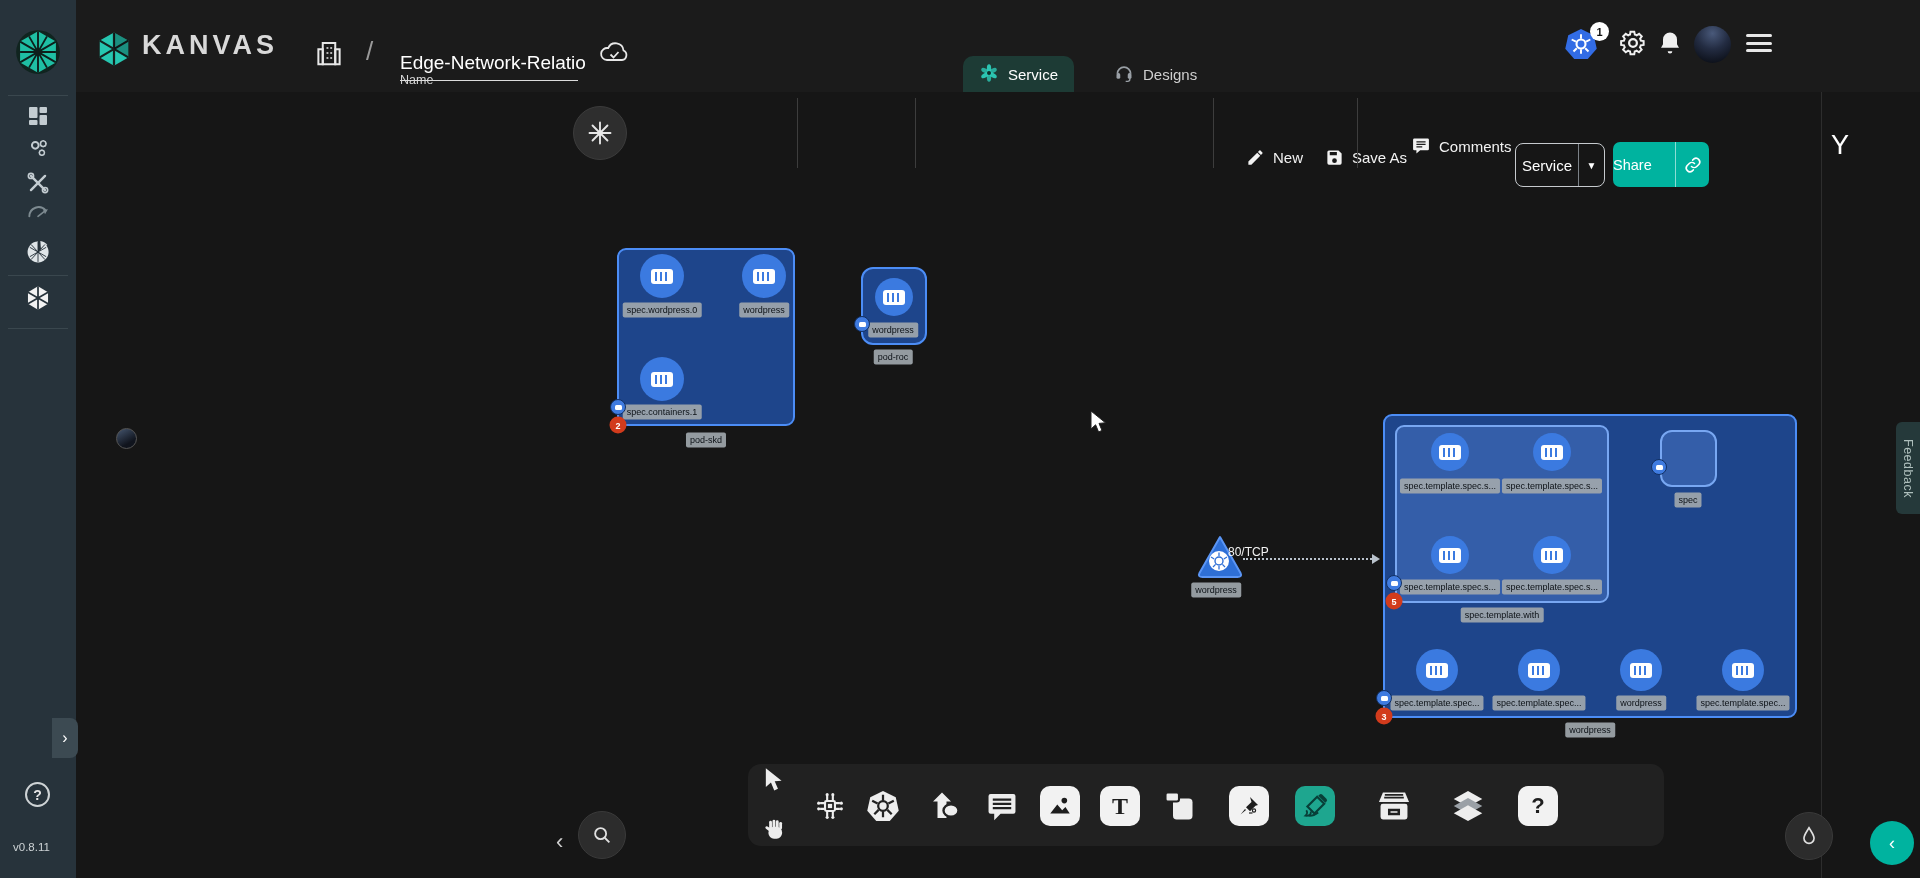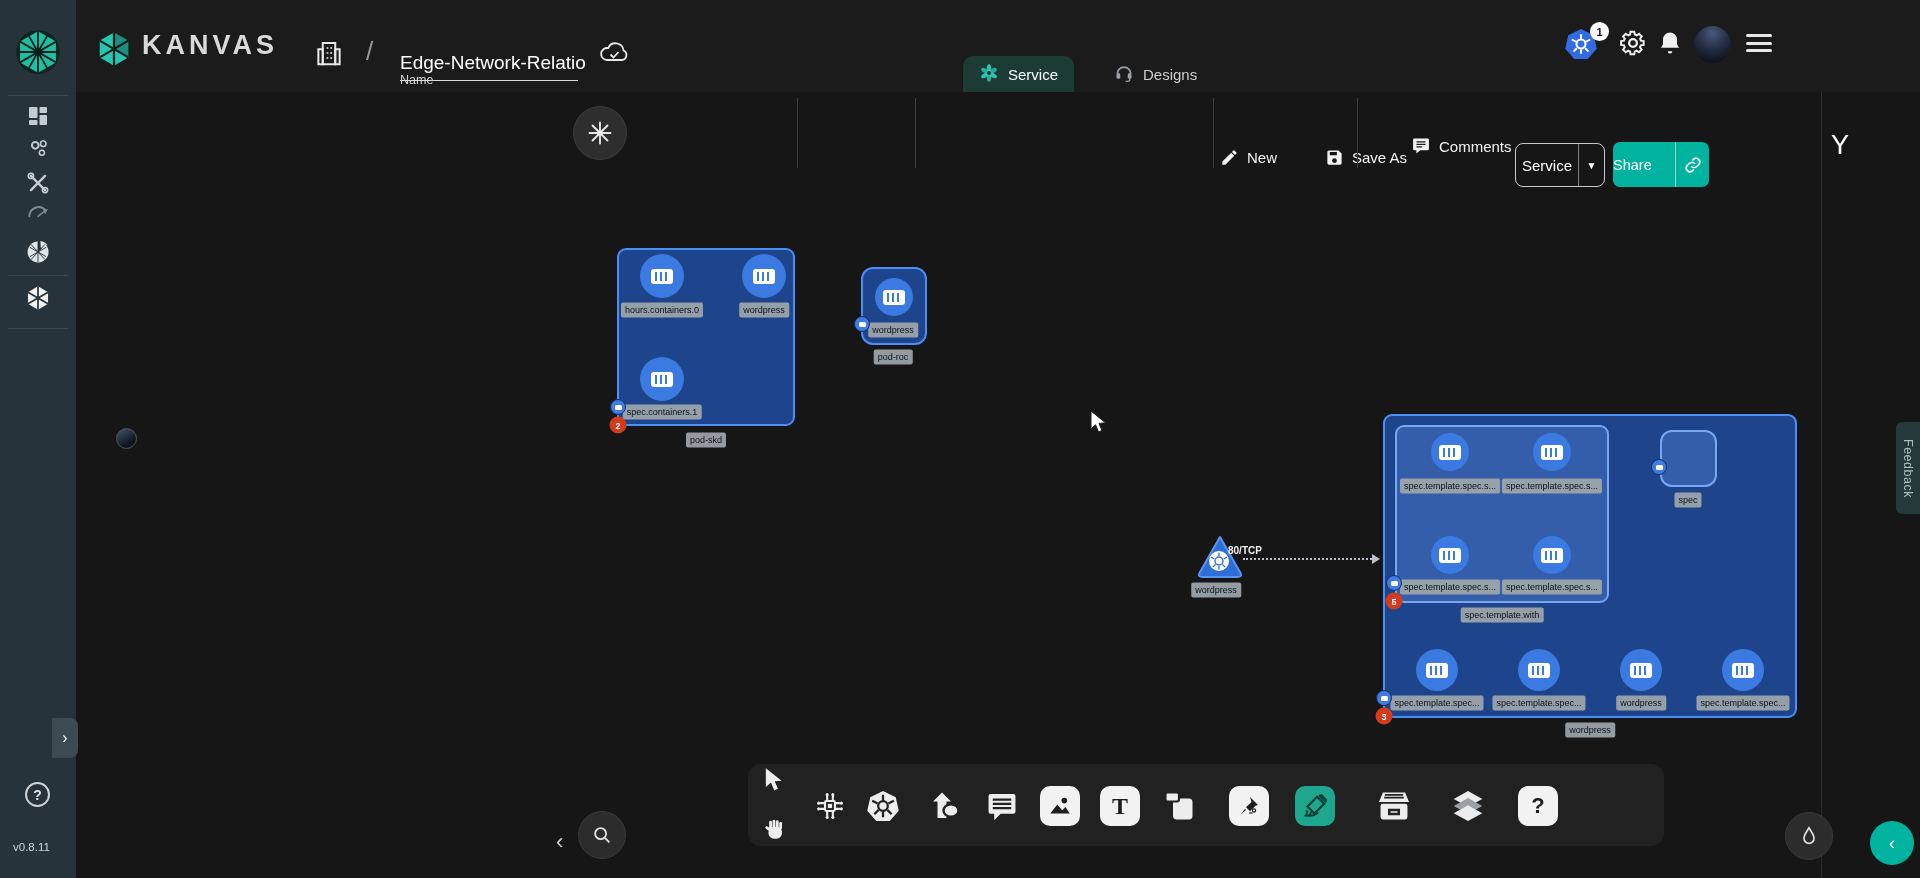--- a/index.html
+++ b/index.html
@@ -101,21 +101,21 @@
     background:repeating-linear-gradient(90deg,#3b7ae0 0 2px,transparent 2px 5px);}
   .chip{position:absolute;transform:translate(-50%,-50%);background:rgba(160,167,173,0.92);color:#0c1116;
     font-size:9px;line-height:1;padding:3px 4px;border-radius:2px;white-space:nowrap;z-index:4;}
   .badge-red{position:absolute;width:17px;height:17px;border-radius:50%;background:#d23b1c;color:#fff;font-size:9px;font-weight:bold;
     display:flex;align-items:center;justify-content:center;transform:translate(-50%,-50%);z-index:5;}
   .badge-blue{position:absolute;width:16px;height:16px;border-radius:50%;background:#3f7be0;border:1px solid #123063;
     transform:translate(-50%,-50%);z-index:5;display:flex;align-items:center;justify-content:center;}
   .badge-blue::after{content:"";width:7px;height:5px;background:#fff;border-radius:1.5px;}
   .dotted-edge{position:absolute;border-top:2px dotted #b9c2cc;}
   .edge-head{position:absolute;width:0;height:0;border-left:8px solid #b9c2cc;border-top:5px solid transparent;border-bottom:5px solid transparent;}
-  .port-label{position:absolute;color:#f2f2f2;font-size:10px;font-weight:bold;z-index:6;}
+  .port-label{position:absolute;color:#f2f2f2;font-size:12px;font-weight:normal;z-index:6;}
 
   
   .dock{position:absolute;left:672px;top:672px;width:916px;height:82px;background:#212121;border-radius:13px;}
   .dock-sep{position:absolute;top:6px;width:1px;height:70px;background:#3d3d3d;}
   .dock-ic{position:absolute;transform:translate(-50%,-50%);display:flex;align-items:center;justify-content:center;cursor:pointer;}
   .sq{width:40px;height:40px;border-radius:10px;background:#f2f2f2;display:flex;align-items:center;justify-content:center;}
   .sq.teal{background:#1ea68f;}
   .sq .g{color:#1e1e1e;font-weight:bold;}
 
   .corner-btn{position:absolute;width:48px;height:48px;border-radius:50%;background:#2c2c2c;border:1px solid #3a3a3a;
@@ -413,21 +413,21 @@
   <div id="canvas">
     <div class="edge-line"></div>
 
     <div class="anchor-btn">
       <svg width="28" height="28" viewBox="0 0 24 24" stroke="#e8e8e8" stroke-width="1.6" fill="none" stroke-linecap="round">
           <path d="M12 3v18M3 12h18M5.6 5.6l12.8 12.8M18.4 5.6L5.6 18.4"></path>
           <circle cx="12" cy="12" r="2.2" fill="#e8e8e8" stroke="none"></circle>
         </svg>
     </div>
 
-    <div class="actbar-item" style="left:1144px;top:56px;">
+    <div class="actbar-item" style="left:1170px;top:56px;">
       <svg width="19" height="19" viewBox="0 0 24 24" fill="#f2f2f2">
           <path d="M3 17.2V21h3.8L18 9.8 14.2 6 3 17.2zM20.7 7.1a1 1 0 0 0 0-1.4l-2.4-2.4a1 1 0 0 0-1.4 0l-1.8 1.8 3.8 3.8 1.8-1.8z"></path>
         </svg>
       <span>New</span>
     </div>
     <div class="actbar-item" style="left:1249px;top:56px;">
       <svg width="19" height="19" viewBox="0 0 24 24" fill="#f2f2f2">
           <path d="M17 3H5a2 2 0 0 0-2 2v14a2 2 0 0 0 2 2h14a2 2 0 0 0 2-2V7l-4-4zM12 19a3 3 0 1 1 0-6 3 3 0 0 1 0 6zm3-10H6V5h9v4z"></path>
         </svg>
       <span>Save As</span>
@@ -461,21 +461,21 @@
     <div class="nrect" style="left:541px;top:156px;width:178px;height:178px;"></div>
     <div class="ncircle" style="left:586px;top:184px;">
         <div class="crate"></div>
       </div>
     <div class="ncircle" style="left:688px;top:184px;">
         <div class="crate"></div>
       </div>
     <div class="ncircle" style="left:586px;top:287px;">
         <div class="crate"></div>
       </div>
-    <div class="chip" style="left:586px;top:218px;">hours.containers.0</div>
+    <div class="chip" style="left:586px;top:218px;">spec.wordpress.0</div>
     <div class="chip" style="left:688px;top:218px;">wordpress</div>
     <div class="chip" style="left:586px;top:320px;">spec.containers.1</div>
     <div class="badge-blue" style="left:542px;top:315px;"></div>
     <div class="badge-red" style="left:542px;top:333px;">2</div>
     <div class="chip" style="left:630px;top:348px;">pod-skd</div>
 
     <div class="nrect" style="left:785px;top:175px;width:66px;height:78px;border-radius:12px;"></div>
     <div class="ncircle sm" style="left:818px;top:205px;">
         <div class="crate"></div>
       </div>

